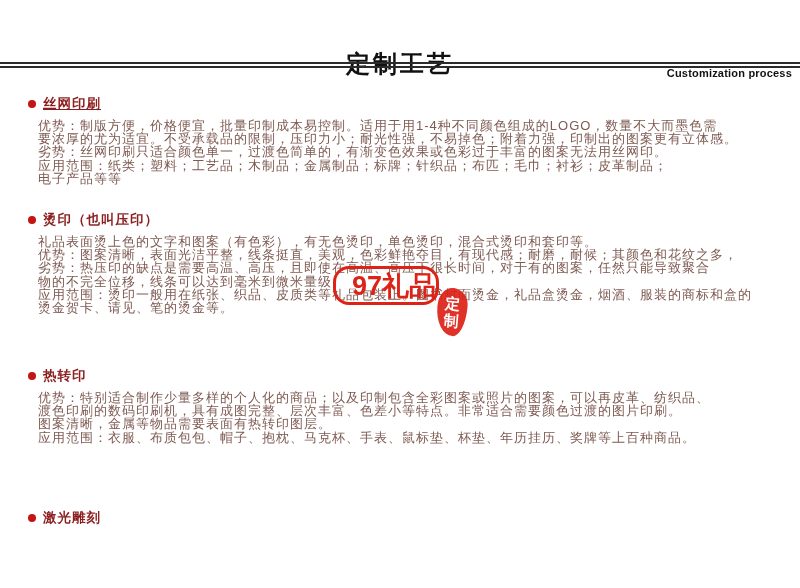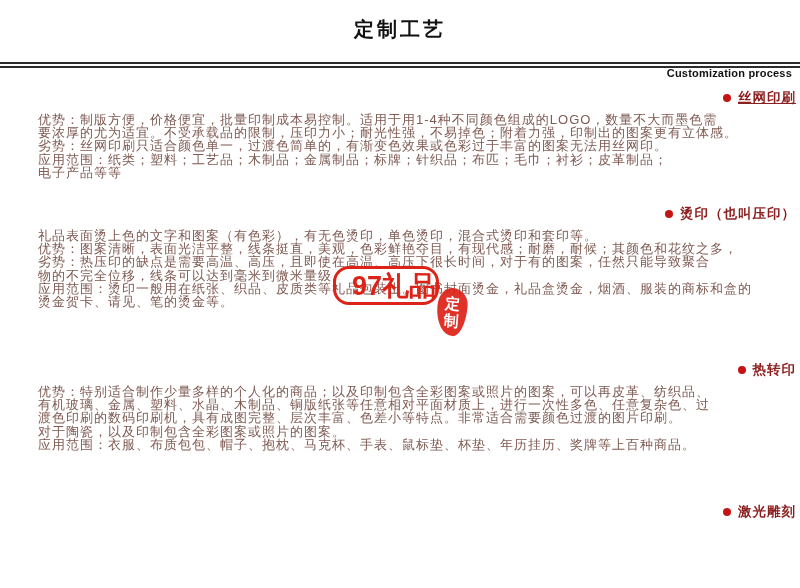--- a/index.html
+++ b/index.html
@@ -5,40 +5,40 @@
   html,body{margin:0;padding:0;}
   body{
     width:800px;height:588px;background:#ffffff;
     font-family:"Liberation Sans","DejaVu Sans",sans-serif;
     position:relative;overflow:hidden;
   }
   .page{position:absolute;inset:0;background:#fff;}
 
   
   .title{
-    position:absolute;top:16px;left:0;width:100%;text-align:center;
-    font-size:20px;font-weight:bold;letter-spacing:3px;color:var(--ink,#111);
+    position:absolute;top:48px;left:0;width:100%;text-align:center;
+    font-size:24px;font-weight:bold;letter-spacing:3px;color:var(--ink,#111);
   }
   .subtitle{
     position:absolute;top:46px;right:8px;
     font-size:11px;font-weight:bold;color:var(--ink,#111);letter-spacing:0.2px;margin-top:21px;
   }
   .rule{
     position:absolute;top:62px;left:0;width:100%;height:2px;
     border-top:2px solid var(--rule,#2b2b2b);
     border-bottom:2px solid var(--rule,#2b2b2b);
   }
 
   
   .section{position:absolute;left:28px;right:4px;}
   .section:nth-child(1){top:90px;}
   .section:nth-child(2){top:206px;}
   .section:nth-child(3){top:362px;}
   .section:nth-child(4){top:504px;}
-  .heading-row{display:flex;align-items:center;height:16px;justify-content:flex-end;}
+  .heading-row{display:flex;align-items:center;margin-top:6px;height:16px;}
   .bullet{
     width:8px;height:8px;border-radius:50%;
     background:var(--bullet,#c41414);flex:0 0 8px;margin-right:7px;
   }
   .heading{
     font-size:13.5px;font-weight:bold;color:var(--heading,#8b1e1e);
     letter-spacing:1px;white-space:nowrap;
   }
   .heading.link{text-decoration:underline;cursor:pointer;}
   .body{margin-top:7px;padding-left:10px;}
@@ -101,23 +101,22 @@
           <div class="line">烫金贺卡、请见、笔的烫金等。</div>
         </div>
       </div>
       <div class="section">
         <div class="heading-row">
           <span class="bullet"></span>
           <span class="heading">热转印</span>
         </div>
         <div class="body">
           <div class="line">优势：特别适合制作少量多样的个人化的商品；以及印制包含全彩图案或照片的图案，可以再皮革、纺织品、</div>
-          <div class="line">有机玻璃、金属、塑料、水晶、木制品、铜版纸张等任意相对平面材质上，进行一次性多色、任意复杂色、过</div>
           <div class="line">渡色印刷的数码印刷机，具有成图完整、层次丰富、色差小等特点。非常适合需要颜色过渡的图片印刷。</div>
-          <div class="line">对于陶瓷，以及印制包含全彩图案或照片的图案。</div>
+          <div class="line">图案清晰，金属等物品需要表面有热转印图层。</div>
           <div class="line">应用范围：衣服、布质包包、帽子、抱枕、马克杯、手表、鼠标垫、杯垫、年历挂历、奖牌等上百种商品。</div>
         </div>
       </div>
       <div class="section">
         <div class="heading-row">
           <span class="bullet"></span>
           <span class="heading">激光雕刻</span>
         </div>
       </div>
     </div>

